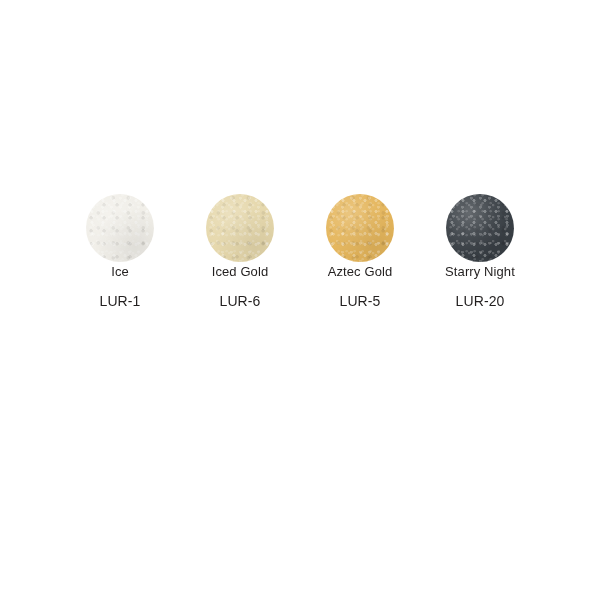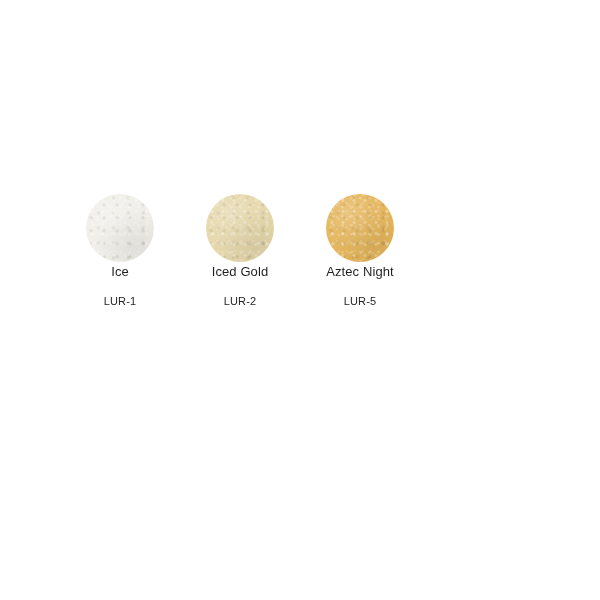--- a/index.html
+++ b/index.html
@@ -98,21 +98,21 @@
     font-size: 13px;
     line-height: 15px;
     color: #221f1f;
     text-align: center;
     white-space: nowrap;
     margin-top: 2px;
     letter-spacing: 0.1px;
   }
 
   .swatch-code {
-    font-size: 11px;
+    font-size: 14px;
     line-height: 13px;
     color: #221f1f;
     text-align: right;
     white-space: nowrap;
     margin-top: 16px;
     letter-spacing: 0.1px;
   }
 </style>
 </head>
 <body style="background: rgb(255, 255, 255);">
@@ -126,30 +126,37 @@
       </div>
       <div class="swatch-name">Ice</div>
       <div class="swatch-code">LUR-1</div>
     </div>
 
     <div class="swatch-cell">
       <div class="swatch-dot-wrap">
         <div class="swatch-dot" style="background-color: rgb(230, 216, 172);"></div>
       </div>
       <div class="swatch-name">Iced Gold</div>
-      <div class="swatch-code">LUR-2</div>
+      <div class="swatch-code">LUR-6</div>
     </div>
 
     <div class="swatch-cell">
       <div class="swatch-dot-wrap">
         <div class="swatch-dot" style="background-color: rgb(229, 182, 92);"></div>
       </div>
-      <div class="swatch-name">Aztec Night</div>
+      <div class="swatch-name">Aztec Gold</div>
       <div class="swatch-code">LUR-5</div>
     </div>
 
 
 
 
 
+    <div class="swatch-cell">
+      <div class="swatch-dot-wrap">
+        <div class="swatch-dot" style="background-color: rgb(58, 64, 70);"></div>
+      </div>
+      <div class="swatch-name">Starry Night</div>
+      <div class="swatch-code">LUR-20</div>
+    </div>
 
   </div>
 </div>
 
 </body></html>

